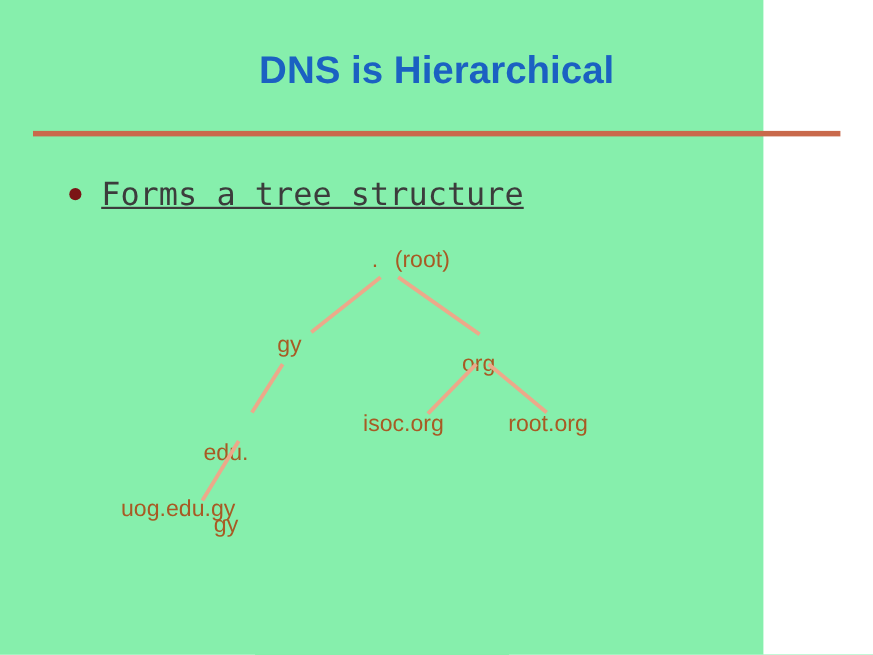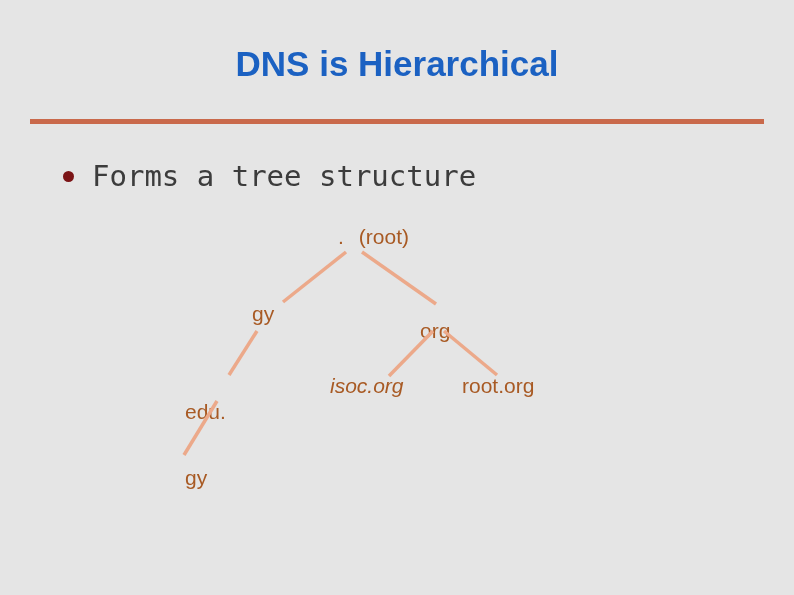--- a/index.html
+++ b/index.html
@@ -4,22 +4,23 @@
 <style>
   html, body { margin: 0; padding: 0; }
   body {
     width: 794px; height: 595px;
     background: #ffffff;
     font-family: "Liberation Sans", sans-serif;
     overflow: hidden;
   }
   .slide {
     position: relative;
-    width: 794px; height: 595px;
-    background: #e5e5e5;
+    width: 668px; height: 595px;
+    background: #86efac;
+    padding-left: 26px;
   }
   .title {
     position: absolute;
     top: 44px; left: 0; width: 794px;
     margin: 0;
     text-align: center;
     font-family: "Liberation Sans", sans-serif;
     font-size: 35px;
     font-weight: bold;
     color: #1b61c2;
@@ -39,41 +40,42 @@
     background: #7b1416;
   }
   .bullet-text {
     position: absolute;
     top: 160px; left: 92px;
     font-family: "DejaVu Sans Mono", monospace;
     font-size: 29px;
     line-height: 32px;
     color: #3c3c3c;
     white-space: pre;
+    text-decoration: underline;
   }
   .tree {
     position: absolute;
     top: 0; left: 0;
-    width: 794px; height: 595px;
+    width: 794px; height: 595px; text-align: center;
   }
   .node {
     position: absolute;
     font-family: "Liberation Sans", sans-serif;
     font-size: 21px;
     line-height: 22px;
     color: #a85a24;
     white-space: pre;
     z-index: 1;
   }
   .node-root   { top: 226px; left: 338px; }
   .node-root .root-label { margin-left: 15px; }
   .node-gy     { top: 303px; left: 252px; }
   .node-org    { top: 320px; left: 420px; }
   .node-edu-gy { top: 357px; left: 185px; }
-  .node-isoc   { top: 375px; left: 330px; font-style: italic; }
+  .node-isoc   { top: 375px; left: 330px; }
   .node-nsrc   { top: 375px; left: 462px; }
   .node-uog    { top: 452px; left: 110px; }
   .edges {
     position: absolute;
     top: 0; left: 0;
     width: 794px; height: 595px;
     z-index: 2;
     pointer-events: none;
   }
 </style>
@@ -99,20 +101,21 @@
 
     <div class="node node-edu-gy">
       <div>edu.</div>
       <div>gy</div>
     </div>
 
     <div class="node node-isoc">isoc.org</div>
 
     <div class="node node-nsrc">root.org</div>
 
+    <div class="node node-uog">uog.edu.gy</div>
 
     <svg class="edges" width="794" height="595" viewBox="0 0 794 595" xmlns="http://www.w3.org/2000/svg">
       <line x1="346" y1="252" x2="283" y2="302" stroke="#eca98a" stroke-width="3.5"></line>
       <line x1="362" y1="252" x2="436" y2="304" stroke="#eca98a" stroke-width="3.5"></line>
       <line x1="257" y1="331" x2="229" y2="375" stroke="#eca98a" stroke-width="3.5"></line>
       <line x1="433" y1="331" x2="389" y2="376" stroke="#eca98a" stroke-width="3.5"></line>
       <line x1="444" y1="331" x2="497" y2="375" stroke="#eca98a" stroke-width="3.5"></line>
       <line x1="217" y1="401" x2="184" y2="455" stroke="#eca98a" stroke-width="3.5"></line>
     </svg>
 

